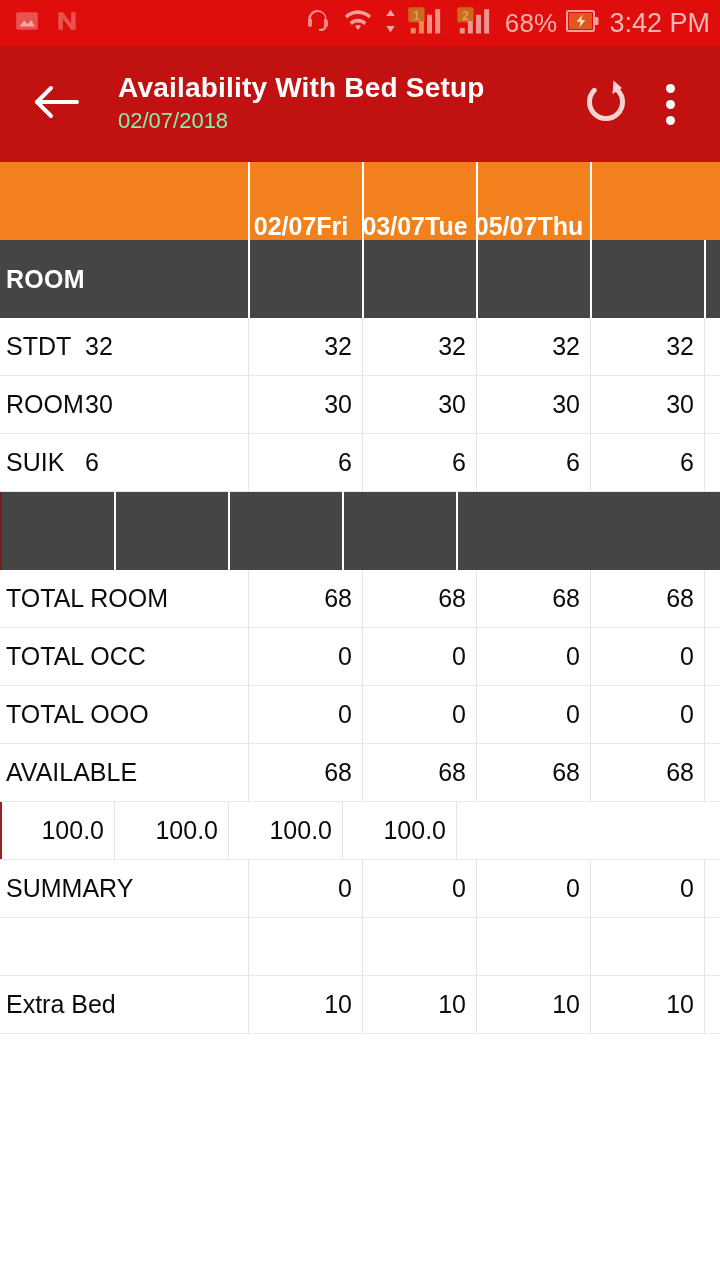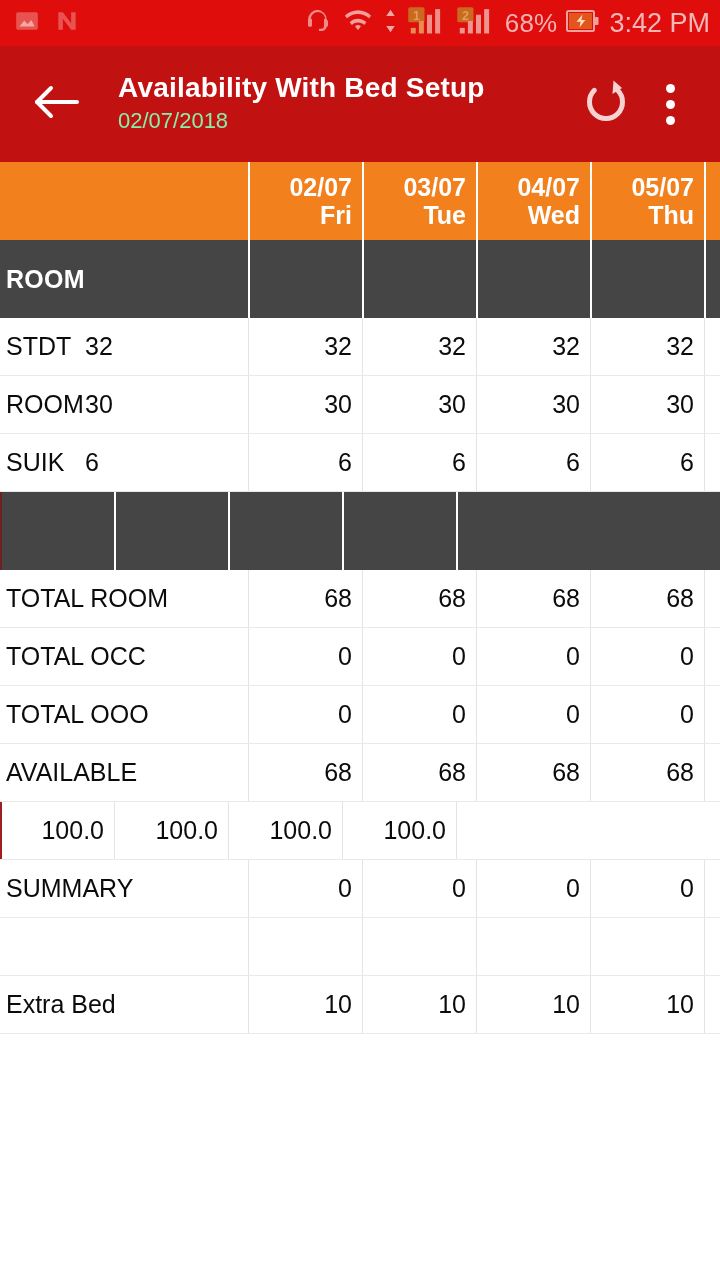--- a/index.html
+++ b/index.html
@@ -50,21 +50,21 @@
   .table{ width:720px; position:relative; }
   .row{ display:flex; width:720px; position:relative; }
 
   .c-label{ width:248px; flex:0 0 248px; position:relative; }
   .c-day  { width:114px; flex:0 0 114px; position:relative; }
   .c-tail { width:15px;  flex:0 0 15px;  position:relative; }
 
   
   .row-head{ height:78px; background:#f2801c; }
   .row-head .c-day{
-    display:flex; flex-direction:column;
+    display:flex; flex-direction:row;
     align-items:flex-end; justify-content:center;
     padding:0 10px 0 0;
     border-left:2px solid #ffffff;
   }
   .row-head .c-day:first-of-type{ border-left:2px solid #9d1f1f; }
   .row-head .c-tail{ border-left:2px solid #ffffff; }
   .hd-date{ color:#ffffff; font-size:25px; font-weight:bold; line-height:1.12; }
   .hd-dow { color:#ffffff; font-size:25px; font-weight:bold; line-height:1.12; }
 
   
@@ -203,24 +203,20 @@
     <div class="c-label"></div>
     <div class="c-day">
       <span class="hd-date">02/07</span>
       <span class="hd-dow">Fri</span>
     </div>
     <div class="c-day">
       <span class="hd-date">03/07</span>
       <span class="hd-dow">Tue</span>
     </div>
     <div class="c-day">
-      <span class="hd-date">04/07</span>
-      <span class="hd-dow">Wed</span>
-    </div>
-    <div class="c-day">
       <span class="hd-date">05/07</span>
       <span class="hd-dow">Thu</span>
     </div>
     <div class="c-tail"></div>
   </div>
 
   <div class="row row-section">
     <div class="c-label">
       <span class="sec-text">ROOM</span>
     </div>

